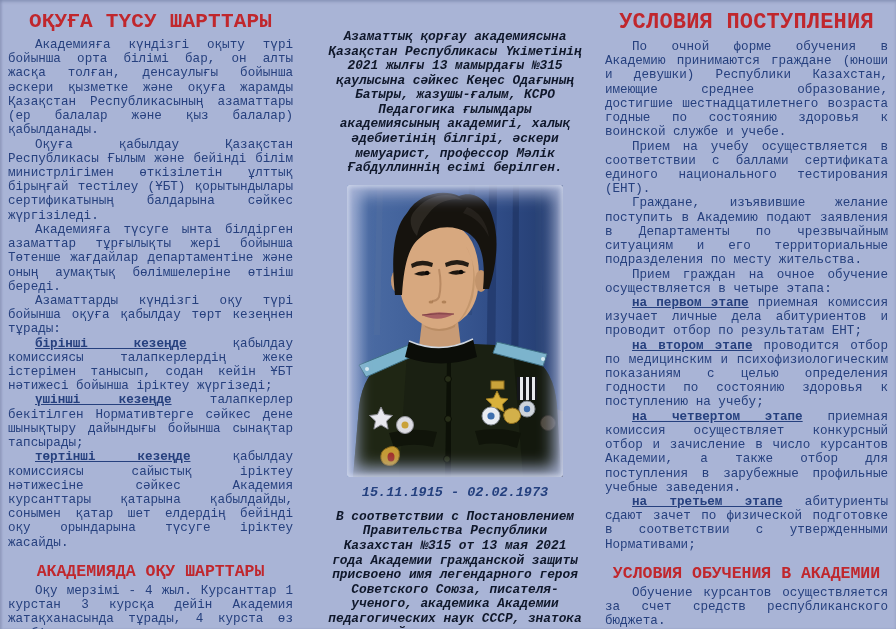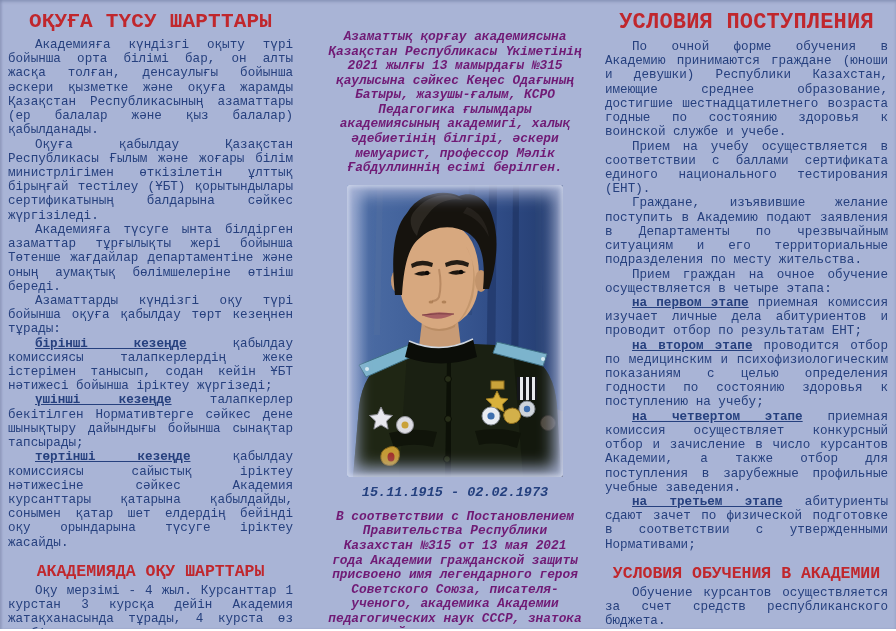--- a/index.html
+++ b/index.html
@@ -28,21 +28,21 @@
     font-size:16.5px;
   }
   p.body{
     margin:0;text-align:justify;text-indent:27px;
     font-size:12.6px;line-height:1.13;
   }
   .lead{font-weight:bold;text-decoration:underline;margin-top:48px;}
   
   .intro,.outro{
     margin:0;text-align:center;font-weight:bold;font-style:italic;
-    font-size:12.8px;line-height:1.14;color:#701a75;
+    font-size:12.8px;line-height:1.14;color:#0f172a;
   }
   .photo-frame{
     position:relative;margin:9px auto 0 auto;width:216px;height:292px;
     border-radius:2px;overflow:hidden;
   }
   .photo-frame svg{display:block;}
   .photo-vignette{
     position:absolute;inset:0;pointer-events:none;border-radius:2px;
     box-shadow:inset 0 0 5px 2px rgba(233,238,250,.55),
                inset 0 0 16px 9px rgba(169,180,214,.95);
@@ -53,21 +53,21 @@
   }
 </style>
 </head>
 <body>
 
 <div class="page">
 
   <div class="col col-left">
     <h1 class="rtitle">ОҚУҒА ТҮСУ ШАРТТАРЫ</h1>
     <p class="body">Академияға күндізгі оқыту түрі бойынша орта білімі бар, он алты жасқа толған, денсаулығы бойынша әскери қызметке және оқуға жарамды Қазақстан Республикасының азаматтары (ер балалар және қыз балалар) қабылданады.</p>
-    <p class="body">Оқуға қабылдау Қазақстан Республикасы Ғылым және жоғары білім министрлігімен өткізілетін ұлттық бірыңғай тестілеу (ҰБТ) қорытындылары сертификатының балдарына сәйкес жүргізіледі.</p>
+    <p class="body">Оқуға қабылдау Қазақстан Республикасы Ғылым және бейінді білім министрлігімен өткізілетін ұлттық бірыңғай тестілеу (ҰБТ) қорытындылары сертификатының балдарына сәйкес жүргізіледі.</p>
     <p class="body">Академияға түсуге ынта білдірген азаматтар тұрғылықты жері бойынша Төтенше жағдайлар департаментіне және оның аумақтық бөлімшелеріне өтініш береді.</p>
     <p class="body">Азаматтарды күндізгі оқу түрі бойынша оқуға қабылдау төрт кезеңнен тұрады:</p>
     <p class="body"><span class="lead">бірінші кезеңде</span><span> қабылдау комиссиясы талапкерлердің жеке істерімен танысып, содан кейін ҰБТ нәтижесі бойынша іріктеу жүргізеді;</span></p>
     <p class="body"><span class="lead">үшінші кезеңде</span><span> талапкерлер бекітілген Нормативтерге сәйкес дене шынықтыру дайындығы бойынша сынақтар тапсырады;</span></p>
     <p class="body"><span class="lead">төртінші кезеңде</span><span> қабылдау комиссиясы сайыстық іріктеу нәтижесіне сәйкес Академия курсанттары қатарына қабылдайды, сонымен қатар шет елдердің бейінді оқу орындарына түсуге іріктеу жасайды.</span></p>
     <h2 class="rsub">АКАДЕМИЯДА ОҚУ ШАРТТАРЫ</h2>
     <p class="body">Оқу мерзімі - 4 жыл. Курсанттар 1 курстан 3 курсқа дейін Академия жатақханасында тұрады, 4 курста өз есебіне жатақханадан тыс жерде Көкшетау қаласында тұрады.</p>
   </div>
 
   <div class="col col-mid">

